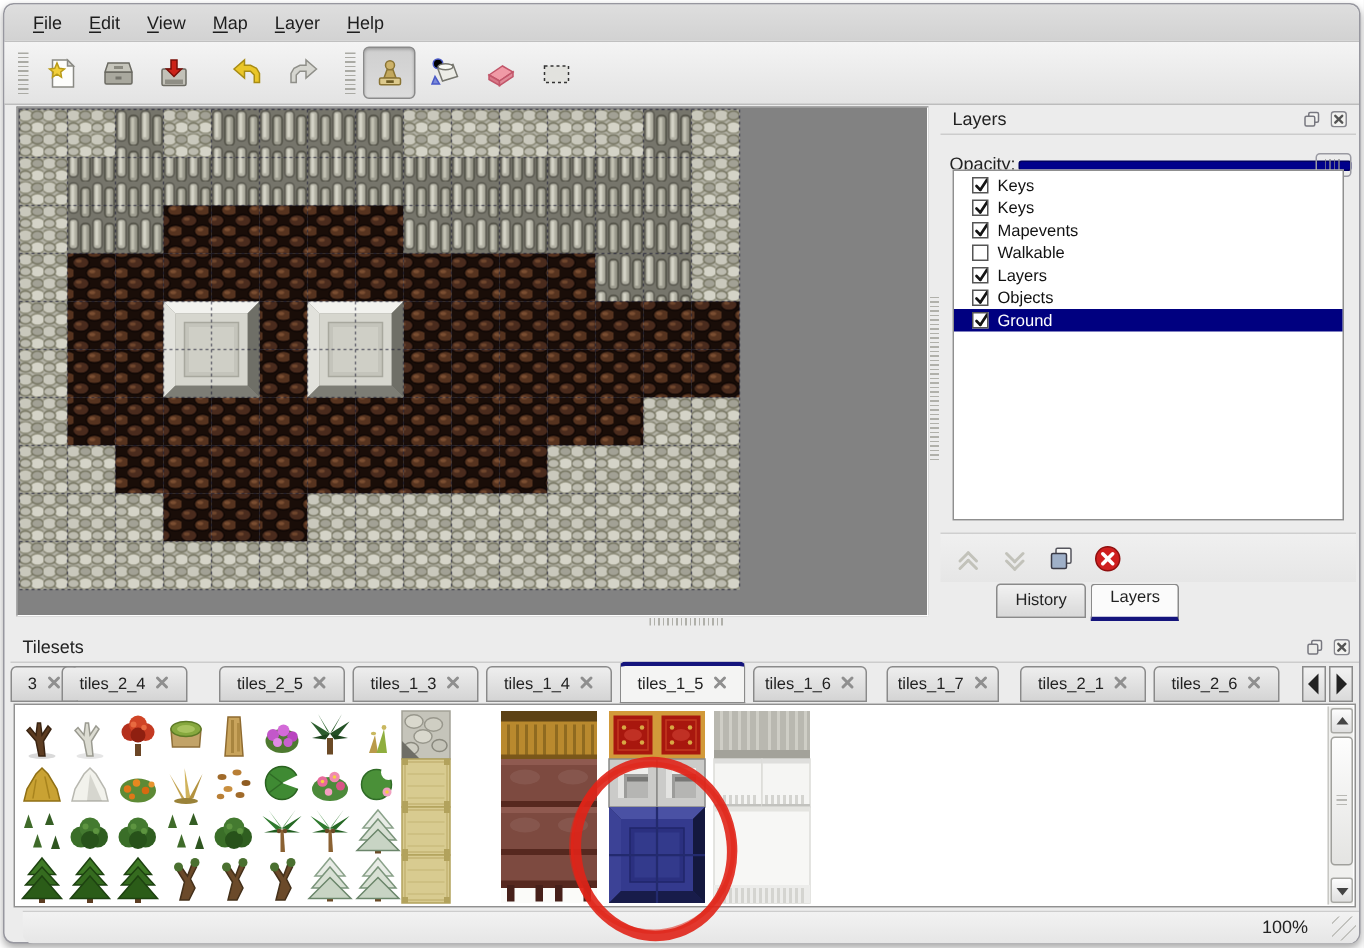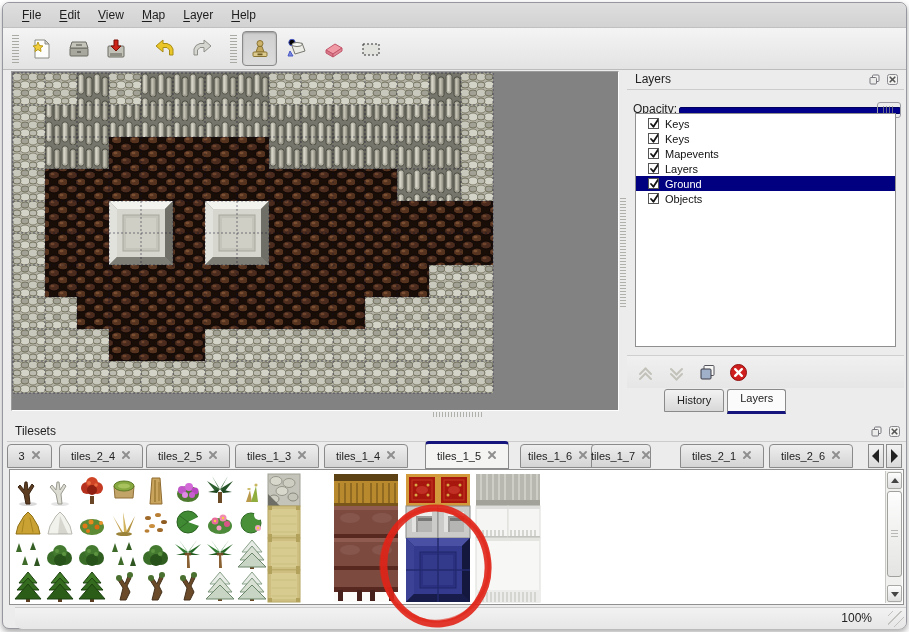--- a/index.html
+++ b/index.html
@@ -433,45 +433,49 @@
         <div class="lrow">
           <span class="cbox">
             <svg width="11" height="11">
               <line x1="2" y1="6" x2="4.5" y2="8.6" stroke="#151515" stroke-width="1.8" stroke-linecap="round"></line>
               <line x1="4.5" y1="8.6" x2="9" y2="1.8" stroke="#151515" stroke-width="1.8" stroke-linecap="round"></line>
             </svg>
           </span>
           <span>Mapevents</span>
         </div>
         <div class="lrow">
+          <span class="cbox"></span>
+          <span>Walkable</span>
+        </div>
+        <div class="lrow">
           <span class="cbox">
             <svg width="11" height="11">
               <line x1="2" y1="6" x2="4.5" y2="8.6" stroke="#151515" stroke-width="1.8" stroke-linecap="round"></line>
               <line x1="4.5" y1="8.6" x2="9" y2="1.8" stroke="#151515" stroke-width="1.8" stroke-linecap="round"></line>
             </svg>
           </span>
           <span>Layers</span>
+        </div>
+        <div class="lrow">
+          <span class="cbox">
+            <svg width="11" height="11">
+              <line x1="2" y1="6" x2="4.5" y2="8.6" stroke="#151515" stroke-width="1.8" stroke-linecap="round"></line>
+              <line x1="4.5" y1="8.6" x2="9" y2="1.8" stroke="#151515" stroke-width="1.8" stroke-linecap="round"></line>
+            </svg>
+          </span>
+          <span>Objects</span>
         </div>
         <div class="lrow sel">
           <span class="cbox">
             <svg width="11" height="11">
               <line x1="2" y1="6" x2="4.5" y2="8.6" stroke="#151515" stroke-width="1.8" stroke-linecap="round"></line>
               <line x1="4.5" y1="8.6" x2="9" y2="1.8" stroke="#151515" stroke-width="1.8" stroke-linecap="round"></line>
             </svg>
           </span>
           <span>Ground</span>
-        </div>
-        <div class="lrow">
-          <span class="cbox">
-            <svg width="11" height="11">
-              <line x1="2" y1="6" x2="4.5" y2="8.6" stroke="#151515" stroke-width="1.8" stroke-linecap="round"></line>
-              <line x1="4.5" y1="8.6" x2="9" y2="1.8" stroke="#151515" stroke-width="1.8" stroke-linecap="round"></line>
-            </svg>
-          </span>
-          <span>Objects</span>
         </div>
       </div>
     <div class="lbtns" id="lbtns">
         <div class="lbtn">
           <svg width="19" height="19">
             <line x1="4" y1="11" x2="9.5" y2="5.5" stroke="#c2c2ba" stroke-width="2" stroke-linecap="round"></line>
             <line x1="9.5" y1="5.5" x2="15" y2="11" stroke="#c2c2ba" stroke-width="2" stroke-linecap="round"></line>
             <line x1="4" y1="16" x2="9.5" y2="10.5" stroke="#c2c2ba" stroke-width="2" stroke-linecap="round"></line>
             <line x1="9.5" y1="10.5" x2="15" y2="16" stroke="#c2c2ba" stroke-width="2" stroke-linecap="round"></line>
           </svg>
@@ -522,21 +526,21 @@
         </span>
     </div>
     <div class="tabbar" id="tabbar">
         <div class="ttab" style="left: 0px; width: 45px;">
           <span>3</span>
           <span><svg width="10" height="10">
               <line x1="2" y1="2" x2="8" y2="8" stroke="#8f8f8f" stroke-width="2" stroke-linecap="round"></line>
               <line x1="8" y1="2" x2="2" y2="8" stroke="#8f8f8f" stroke-width="2" stroke-linecap="round"></line>
             </svg></span>
         </div>
-        <div class="ttab" style="left: 52px; width: 84px;">
+        <div class="ttab" style="left: 34px; width: 84px;">
           <span>tiles_2_4</span>
           <span><svg width="10" height="10">
               <line x1="2" y1="2" x2="8" y2="8" stroke="#8f8f8f" stroke-width="2" stroke-linecap="round"></line>
               <line x1="8" y1="2" x2="2" y2="8" stroke="#8f8f8f" stroke-width="2" stroke-linecap="round"></line>
             </svg></span>
         </div>
         <div class="ttab" style="left: 139px; width: 84px;">
           <span>tiles_2_5</span>
           <span><svg width="10" height="10">
               <line x1="2" y1="2" x2="8" y2="8" stroke="#8f8f8f" stroke-width="2" stroke-linecap="round"></line>
@@ -550,35 +554,35 @@
               <line x1="8" y1="2" x2="2" y2="8" stroke="#8f8f8f" stroke-width="2" stroke-linecap="round"></line>
             </svg></span>
         </div>
         <div class="ttab" style="left: 317px; width: 84px;">
           <span>tiles_1_4</span>
           <span><svg width="10" height="10">
               <line x1="2" y1="2" x2="8" y2="8" stroke="#8f8f8f" stroke-width="2" stroke-linecap="round"></line>
               <line x1="8" y1="2" x2="2" y2="8" stroke="#8f8f8f" stroke-width="2" stroke-linecap="round"></line>
             </svg></span>
         </div>
-        <div class="ttab active" style="left: 406px; width: 84px; margin-left: 12px;">
+        <div class="ttab active" style="left: 406px; width: 84px;">
           <span>tiles_1_5</span>
           <span><svg width="10" height="10">
               <line x1="2" y1="2" x2="8" y2="8" stroke="#8f8f8f" stroke-width="2" stroke-linecap="round"></line>
               <line x1="8" y1="2" x2="2" y2="8" stroke="#8f8f8f" stroke-width="2" stroke-linecap="round"></line>
             </svg></span>
         </div>
-        <div class="ttab" style="left: 513px; width: 76px;">
+        <div class="ttab" style="left: 495px; width: 76px;">
           <span>tiles_1_6</span>
           <span><svg width="10" height="10">
               <line x1="2" y1="2" x2="8" y2="8" stroke="#8f8f8f" stroke-width="2" stroke-linecap="round"></line>
               <line x1="8" y1="2" x2="2" y2="8" stroke="#8f8f8f" stroke-width="2" stroke-linecap="round"></line>
             </svg></span>
         </div>
-        <div class="ttab" style="left: 584px; width: 60px;">
+        <div class="ttab" style="left: 584px; width: 75px;">
           <span>tiles_1_7</span>
           <span><svg width="10" height="10">
               <line x1="2" y1="2" x2="8" y2="8" stroke="#8f8f8f" stroke-width="2" stroke-linecap="round"></line>
               <line x1="8" y1="2" x2="2" y2="8" stroke="#8f8f8f" stroke-width="2" stroke-linecap="round"></line>
             </svg></span>
         </div>
         <div class="ttab" style="left: 673px; width: 84px;">
           <span>tiles_2_1</span>
           <span><svg width="10" height="10">
               <line x1="2" y1="2" x2="8" y2="8" stroke="#8f8f8f" stroke-width="2" stroke-linecap="round"></line>

